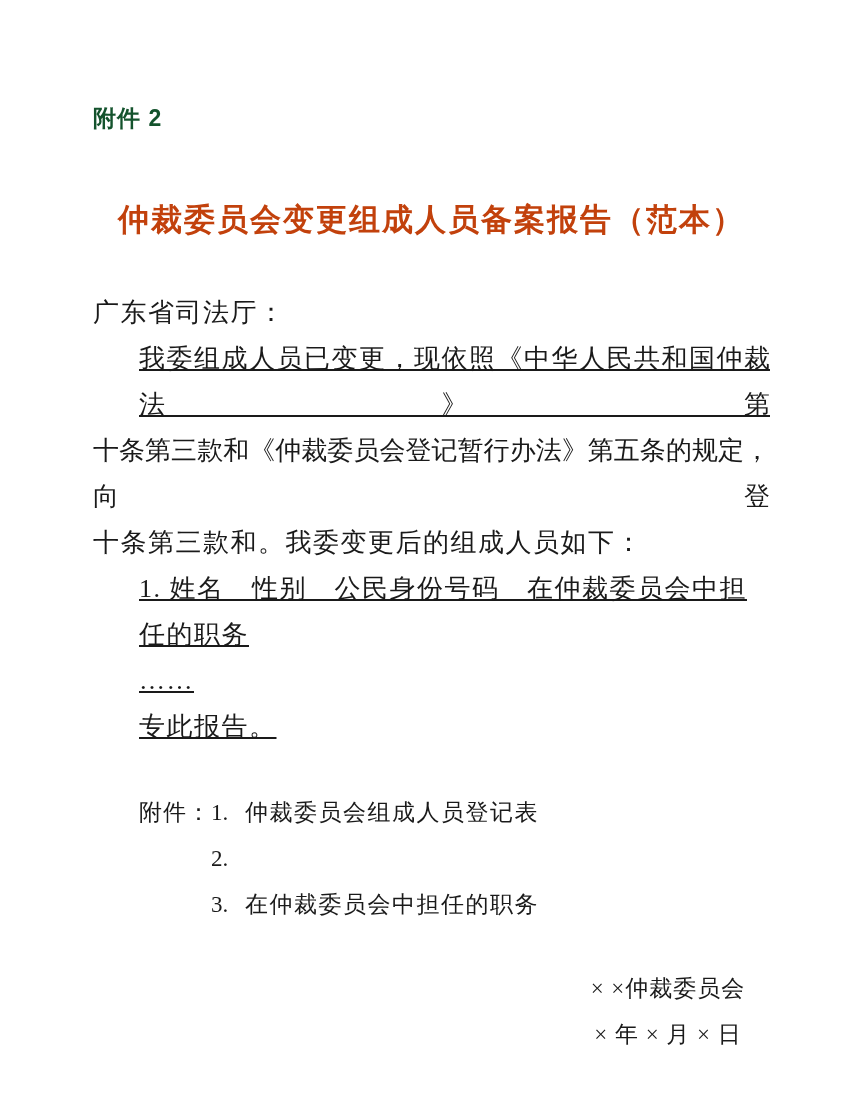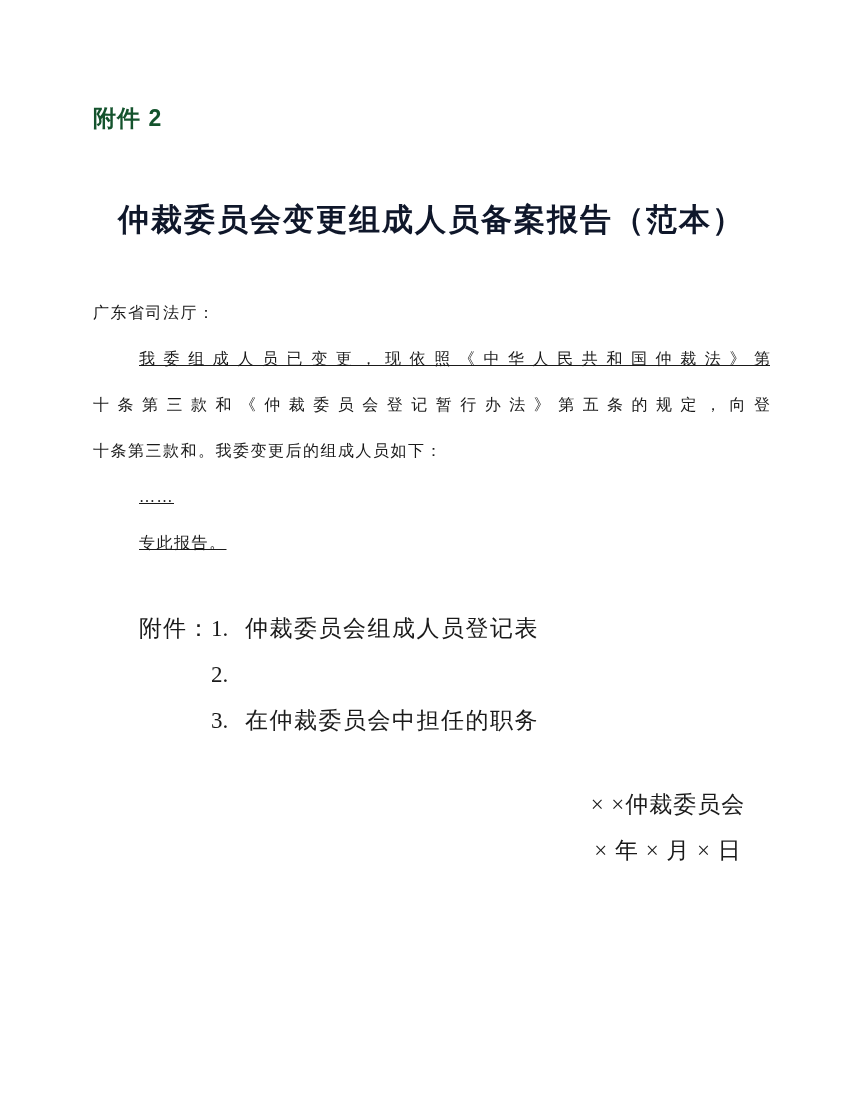--- a/index.html
+++ b/index.html
@@ -23,29 +23,29 @@
     font-weight: bold;
     font-size: 23px;
     line-height: 30px;
     color: #14532d;
     letter-spacing: 1px;
   }
   .doc-title {
     margin: 65px 0 0 0;
     font-size: 31px;
     font-weight: bold;
-    color: #0f172a;
+    color: #c2410c;
     text-align: center;
     line-height: 44px;
     letter-spacing: 2px;
     font-family: "Liberation Serif", serif;
   }
   .body-block {
     margin-top: 48px;
-    font-size: 16px;
+    font-size: 26px;
     line-height: 46px;
   }
   .line {
     letter-spacing: 1.5px;
     white-space: pre-wrap;
   }
   .indent { padding-left: 46px; text-decoration: underline; }
   .just {
     text-align: justify;
     text-align-last: justify;
@@ -87,20 +87,21 @@
 
   <div class="att-label">附件 2</div>
 
   <h1 class="doc-title">仲裁委员会变更组成人员备案报告（范本）</h1>
 
   <div class="body-block">
     <div class="line">广东省司法厅：</div>
     <div class="line indent just">我委组成人员已变更，现依照《中华人民共和国仲裁法》第</div>
     <div class="line just">十条第三款和《仲裁委员会登记暂行办法》第五条的规定，向登</div>
     <div class="line">十条第三款和。我委变更后的组成人员如下：</div>
+    <div class="line indent">1. 姓名　性别　公民身份号码　在仲裁委员会中担任的职务</div>
     <div class="line indent">……</div>
     <div class="line indent">专此报告。</div>
   </div>
 
   <div class="attachments">
     <div class="att-row">
       <span class="att-lab">附件：</span>
       <span class="att-num">1.</span>
       <span class="att-text">仲裁委员会组成人员登记表</span>
     </div>

